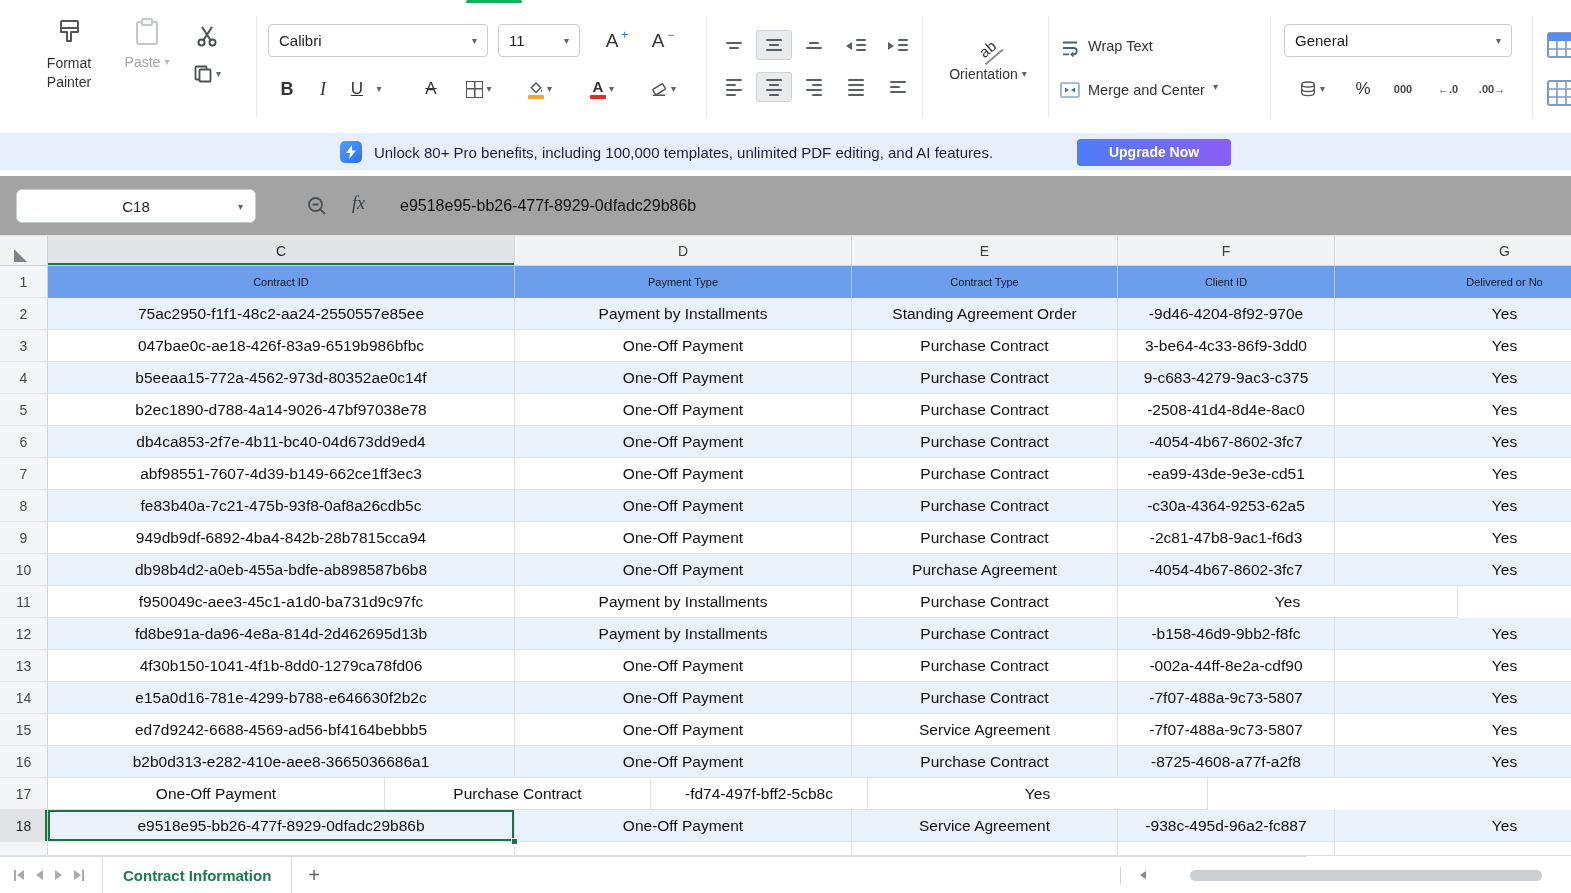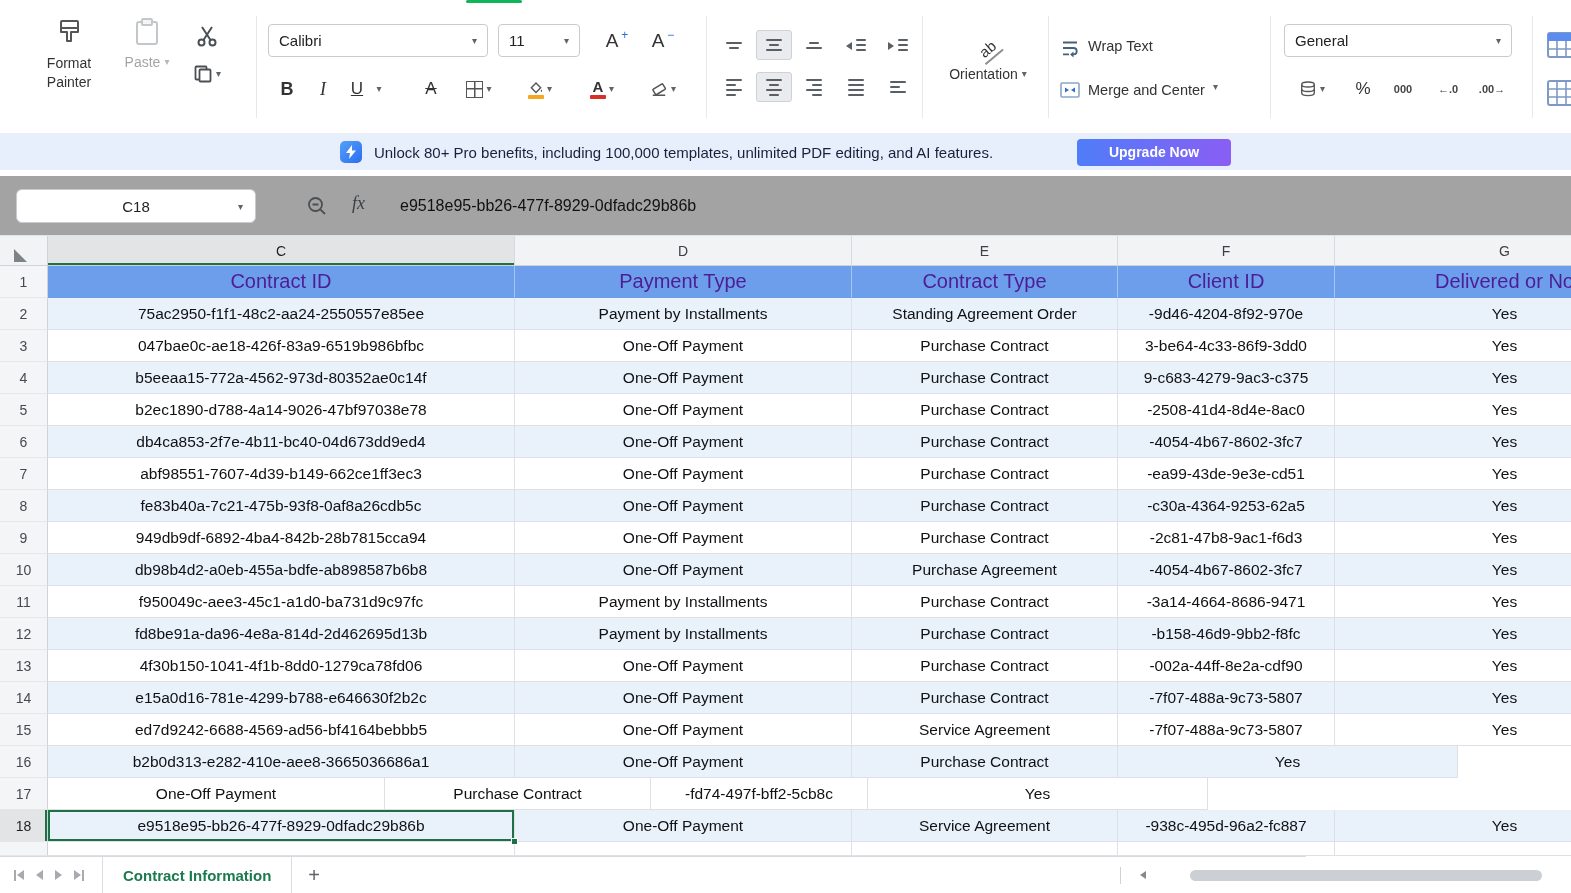--- a/index.html
+++ b/index.html
@@ -63,21 +63,21 @@
   .col-row{display:flex;height:30px}
   .corner{width:48px;height:30px;flex:none;background:#f2f3f5;border-right:1px solid #cfd3d7;border-bottom:1px solid #cfd3d7;position:relative}
   .corner-tri{position:absolute;left:14px;bottom:3px;width:0;height:0;border-bottom:13px solid #7e8388;border-right:13px solid transparent}
   .col-h{height:30px;flex:none;display:flex;align-items:center;justify-content:center;font-size:14px;color:#3c4043;background:#f2f3f5;border-right:1px solid #d8dbde;border-bottom:1px solid #cfd3d7}
   .col-h.sel{background:#e2e4e6;box-shadow:inset 0 -2px 0 var(--accent);color:#1f2123}
   .grid-row{display:flex;height:32px}
   .rownum{width:48px;flex:none;display:flex;align-items:center;justify-content:center;font-size:14px;color:#45494e;background:#f4f5f6;border-right:1px solid #cfd3d7;border-bottom:1px solid #e4e7ea}
   .rownum.sel{background:#e2e4e6;box-shadow:inset -2px 0 0 var(--accent);color:#1f2123}
   .cell{flex:none;display:flex;align-items:center;justify-content:center;font-size:15.5px;color:#101114;border-right:1px solid #dde1e5;border-bottom:1px solid #dde1e5;white-space:nowrap;overflow:hidden;background:#fff;padding:0 3px}
   .grid-row.banded .cell{background:var(--band-bg)}
-  .grid-row.hdr .cell{background:var(--hdr-bg);color:#4c1d95;border-right:1px solid rgba(255,255,255,.4);border-bottom:1px solid var(--hdr-bg);font-size:20px}
+  .grid-row.hdr .cell{background:var(--hdr-bg);color:#0f172a;border-right:1px solid rgba(255,255,255,.4);border-bottom:1px solid var(--hdr-bg);font-size:11px}
   .cell.sel{position:relative;box-shadow:inset 0 0 0 2px var(--accent);overflow:visible;z-index:2}
   .fill-handle{position:absolute;right:-4px;bottom:-4px;width:7px;height:7px;background:var(--accent);border:1px solid #fff;z-index:3}
   .cw-c{width:467px}.cw-d{width:337px}.cw-e{width:266px}.cw-f{width:217px}.cw-g{width:340px}
 
   
   .sheetbar{position:absolute;left:0;bottom:0;width:1306px;height:37px;background:#fff;border-top:1px solid #d8dbde;display:flex;align-items:center}
   .nav{display:flex;gap:12px;padding-left:14px;align-items:center}
   .nav-btn{display:flex;align-items:center;gap:1px}
   .tri-l{width:0;height:0;border-top:5px solid transparent;border-bottom:5px solid transparent;border-right:7px solid #a7abaf;display:block}
   .tri-r{width:0;height:0;border-top:5px solid transparent;border-bottom:5px solid transparent;border-left:7px solid #a7abaf;display:block}
@@ -458,21 +458,20 @@
         <div class="cell cw-d">One-Off Payment</div>
         <div class="cell cw-e">Purchase Agreement</div>
         <div class="cell cw-f">-4054-4b67-8602-3fc7</div>
         <div class="cell cw-g">Yes</div>
       </div>
       <div class="grid-row">
         <div class="rownum">11</div>
         <div class="cell cw-c">f950049c-aee3-45c1-a1d0-ba731d9c97fc</div>
         <div class="cell cw-d">Payment by Installments</div>
         <div class="cell cw-e">Purchase Contract</div>
-        <div class="cell cw-f">-3a14-4664-8686-9471</div>
         <div class="cell cw-g">Yes</div>
       </div>
       <div class="grid-row banded">
         <div class="rownum">12</div>
         <div class="cell cw-c">fd8be91a-da96-4e8a-814d-2d462695d13b</div>
         <div class="cell cw-d">Payment by Installments</div>
         <div class="cell cw-e">Purchase Contract</div>
         <div class="cell cw-f">-b158-46d9-9bb2-f8fc</div>
         <div class="cell cw-g">Yes</div>
       </div>
@@ -498,20 +497,21 @@
         <div class="cell cw-d">One-Off Payment</div>
         <div class="cell cw-e">Service Agreement</div>
         <div class="cell cw-f">-7f07-488a-9c73-5807</div>
         <div class="cell cw-g">Yes</div>
       </div>
       <div class="grid-row banded">
         <div class="rownum">16</div>
         <div class="cell cw-c">b2b0d313-e282-410e-aee8-3665036686a1</div>
         <div class="cell cw-d">One-Off Payment</div>
         <div class="cell cw-e">Purchase Contract</div>
+        <div class="cell cw-f">-8725-4608-a77f-a2f8</div>
         <div class="cell cw-g">Yes</div>
       </div>
       <div class="grid-row">
         <div class="rownum">17</div>
         <div class="cell cw-d">One-Off Payment</div>
         <div class="cell cw-e">Purchase Contract</div>
         <div class="cell cw-f">-fd74-497f-bff2-5cb8c</div>
         <div class="cell cw-g">Yes</div>
       </div>
       <div class="grid-row banded">

